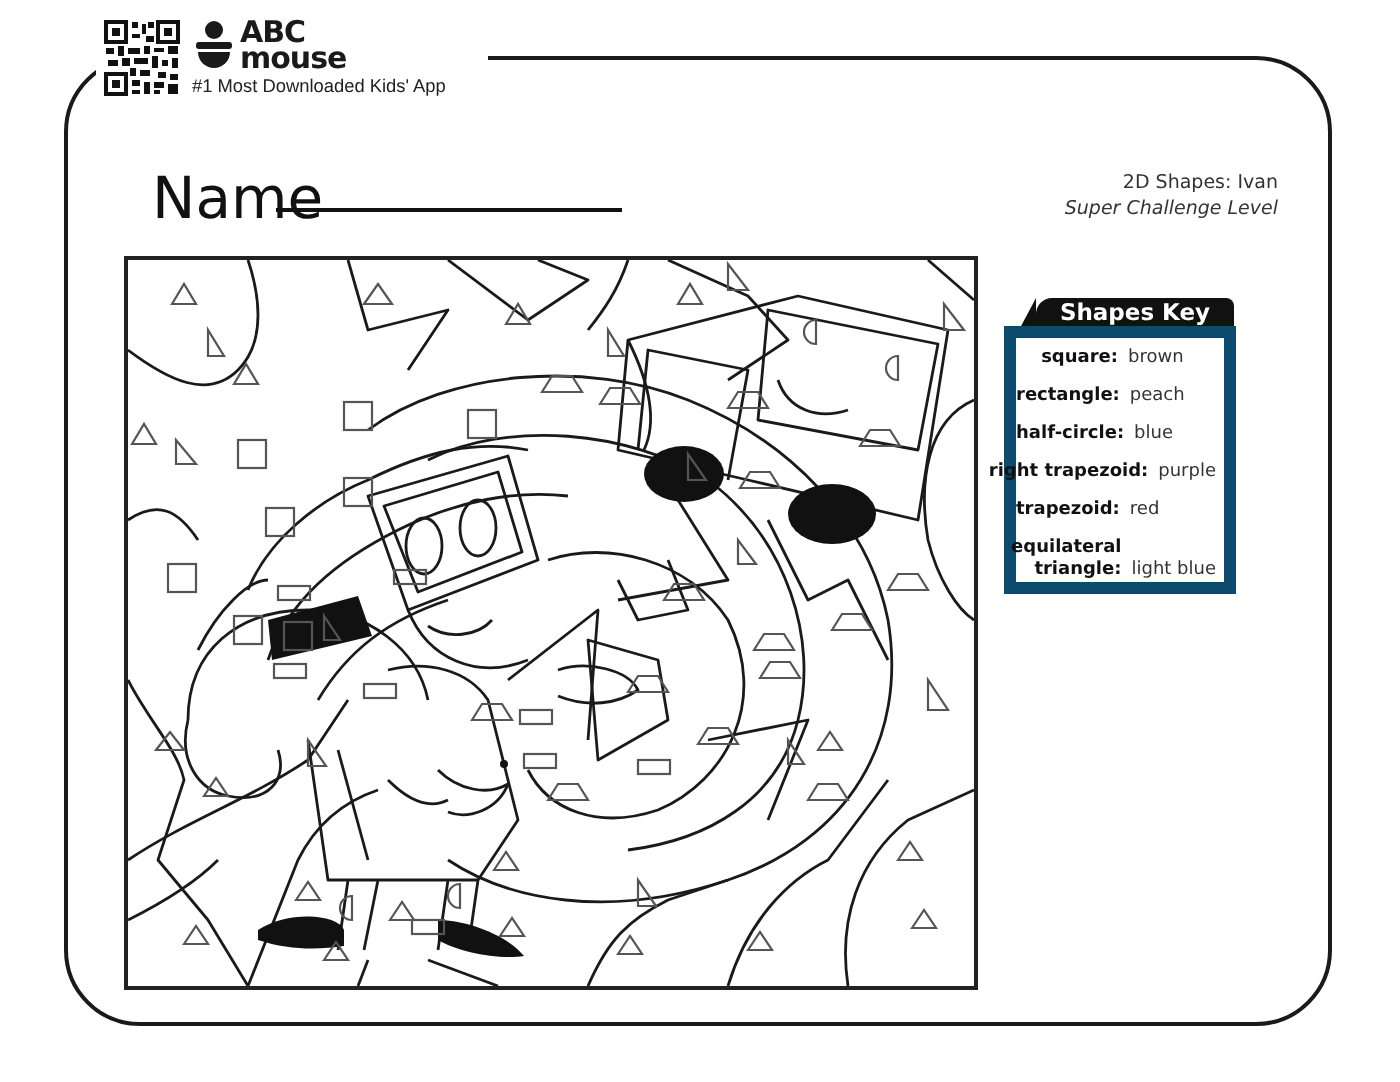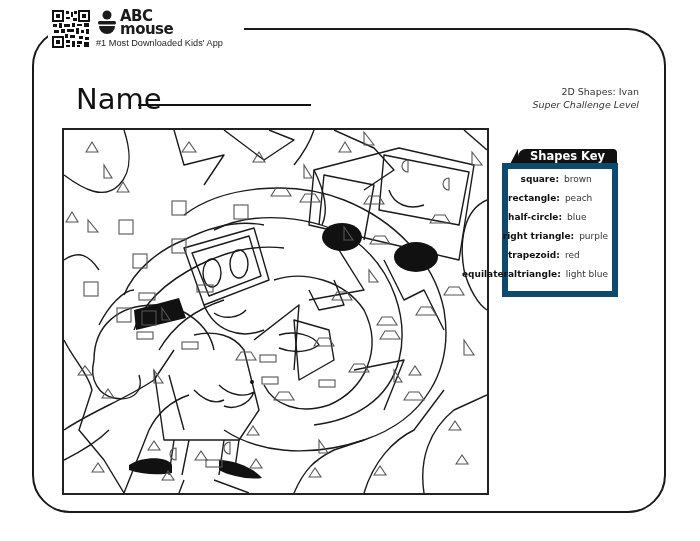--- a/index.html
+++ b/index.html
@@ -265,27 +265,27 @@
   </div>
   <div class="key-row">
     <span class="shape">rectangle:</span>
     <span class="color">peach</span>
   </div>
   <div class="key-row">
     <span class="shape">half-circle:</span>
     <span class="color">blue</span>
   </div>
   <div class="key-row">
-    <span class="shape">right triangle:</span>
+    <span class="shape">right trapezoid:</span>
     <span class="color">purple</span>
   </div>
   <div class="key-row">
     <span class="shape">trapezoid:</span>
     <span class="color">red</span>
   </div>
   <div class="key-row" style="margin-bottom:0;">
-    <span class="shape" style="display:flex;flex-direction:row;align-items:flex-end;text-align:center;">
+    <span class="shape" style="display:flex;flex-direction:column;align-items:flex-end;text-align:center;">
       <span style="align-self:flex-start;">equilateral</span>
       <span>triangle:</span>
     </span>
     <span class="color" style="align-self:flex-end;">light blue</span>
   </div>
 </div>
 
 </body></html>

